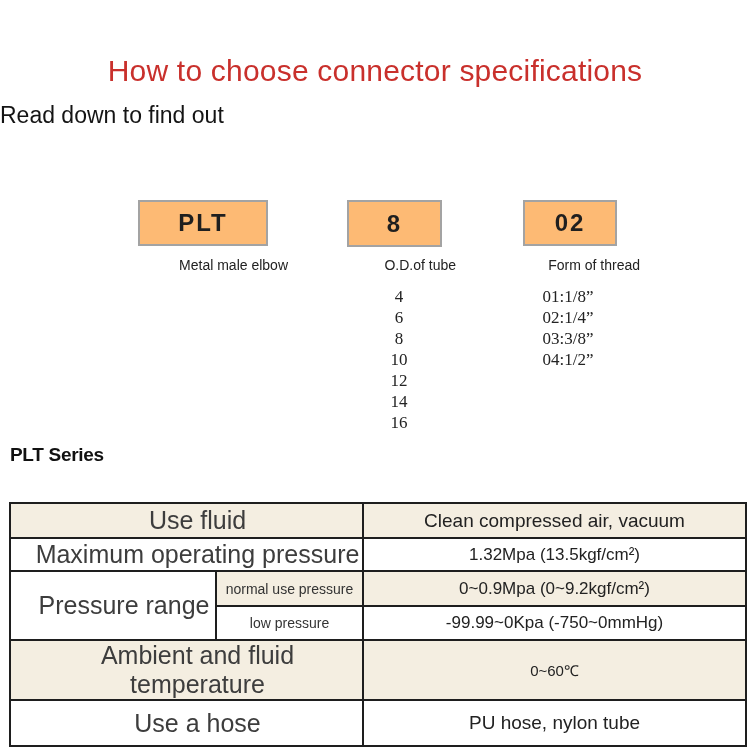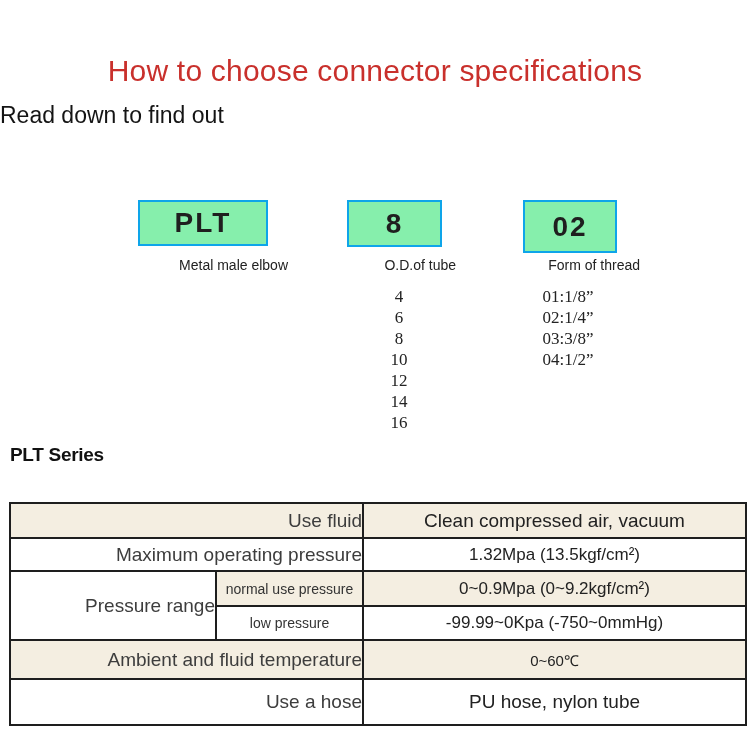--- a/index.html
+++ b/index.html
@@ -21,33 +21,33 @@
     letter-spacing: 0.2px;
   }
   .subtitle {
     position: absolute;
     top: 102px; left: 0; width: 100%;
     font-size: 23px;
     color: #141414;
   }
   .code-box {
     position: absolute;
-    border: 2px solid #0ea5e9;
-    background: #86efac;
+    border: 2px solid #a3a3a3;
+    background: #fdba74;
     display: flex;
     align-items: center;
     justify-content: center;
     font-weight: bold;
-    font-size: 28px;
+    font-size: 24px;
     letter-spacing: 2px;
     color: #1f1f1f;
   }
   #box-plt    { left: 138px; top: 200px; width: 130px; height: 46px; }
   #box-tube   { left: 347px; top: 200px; width: 95px;  height: 47px; }
-  #box-thread { left: 523px; top: 200px; width: 94px;  height: 53px; }
+  #box-thread { left: 523px; top: 200px; width: 94px;  height: 46px; }
   .box-label {
     position: absolute;
     top: 257px;
     font-size: 14px;
     color: #222222;
     text-align: right;
   }
   #label-plt    { left: 118px; width: 170px; }
   #label-tube   { left: 334px; width: 122px; }
   #label-thread { left: 500px; width: 140px; }
@@ -77,24 +77,24 @@
     border-collapse: collapse;
     table-layout: fixed;
   }
   table.spec td {
     border: 2px solid #1e1e1e;
     vertical-align: middle;
   }
   .beige { background: #f4eee1; }
   .white { background: #ffffff; }
   .label-cell {
-    font-size: 19px;
+    font-size: 25px;
     color: #3d3d3d;
     padding-left: 22px;
-    text-align: right;
+    text-align: center;
   }
   .value-cell {
     text-align: center;
     color: #222222;
     margin-left: 28px;
   }
   .val-lg { font-size: 19px; }
   .val-md { font-size: 17px; }
   .val-sm { font-size: 15px; }
   .sub-label-cell {

